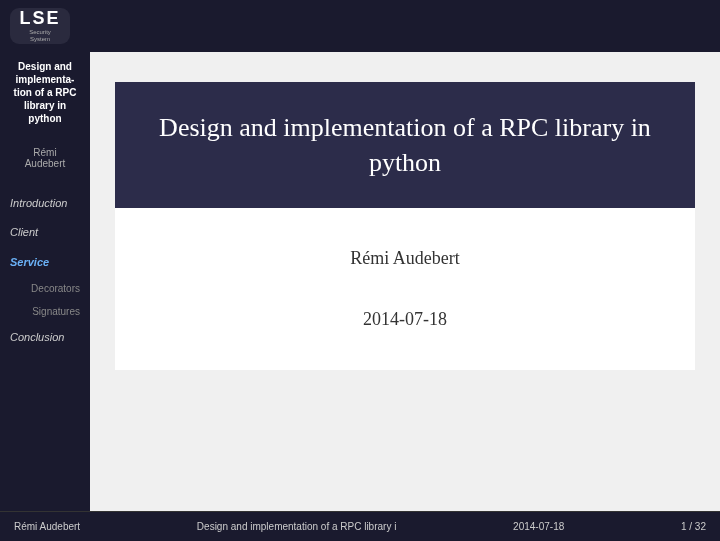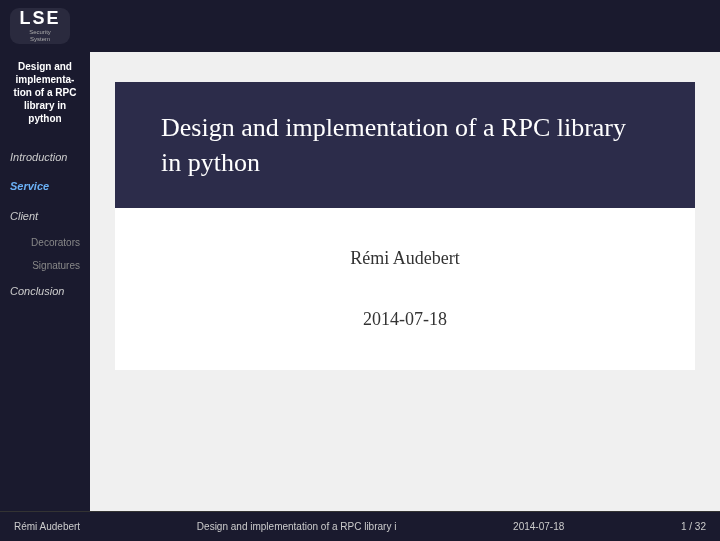--- a/index.html
+++ b/index.html
@@ -128,21 +128,22 @@
       background: #fff;
       width: 580px;
       display: flex;
       flex-direction: column;
       align-items: center;
     }
 
     #title-box {
       background: #2c2c4a;
       width: 100%;
-      padding: 28px 46px;
+      padding: 28px 36px;
+      text-align: center;
     }
 
     #slide-title {
       color: #fff;
       font-size: 26px;
       font-family: 'Georgia', serif;
       font-weight: normal;
       line-height: 1.35;
     }
 
@@ -190,24 +191,25 @@
   <div id="logo-box">
     <div id="logo-letters">LSE</div>
     <div id="logo-subtitle">Security<br>System</div>
   </div>
 </div>
 
 <div id="main">
 
   <div id="sidebar">
     <div class="sidebar-title">Design and implementa-tion of a RPC library in python</div>
+    <div class="sidebar-author">Rémi<br>Audebert</div>
 
     <div class="sidebar-nav-item">Introduction</div>
+    <div class="sidebar-nav-item">Client</div>
     <div class="sidebar-nav-item highlighted">Service</div>
-    <div class="sidebar-nav-item">Client</div>
     <div class="sidebar-nav-sub">Decorators</div>
     <div class="sidebar-nav-sub">Signatures</div>
     <div class="sidebar-nav-item">Conclusion</div>
   </div>
 
   <div id="content">
     <div id="slide">
       <div id="title-box">
         <div id="slide-title">Design and implementation of a RPC library in python</div>
       </div>

